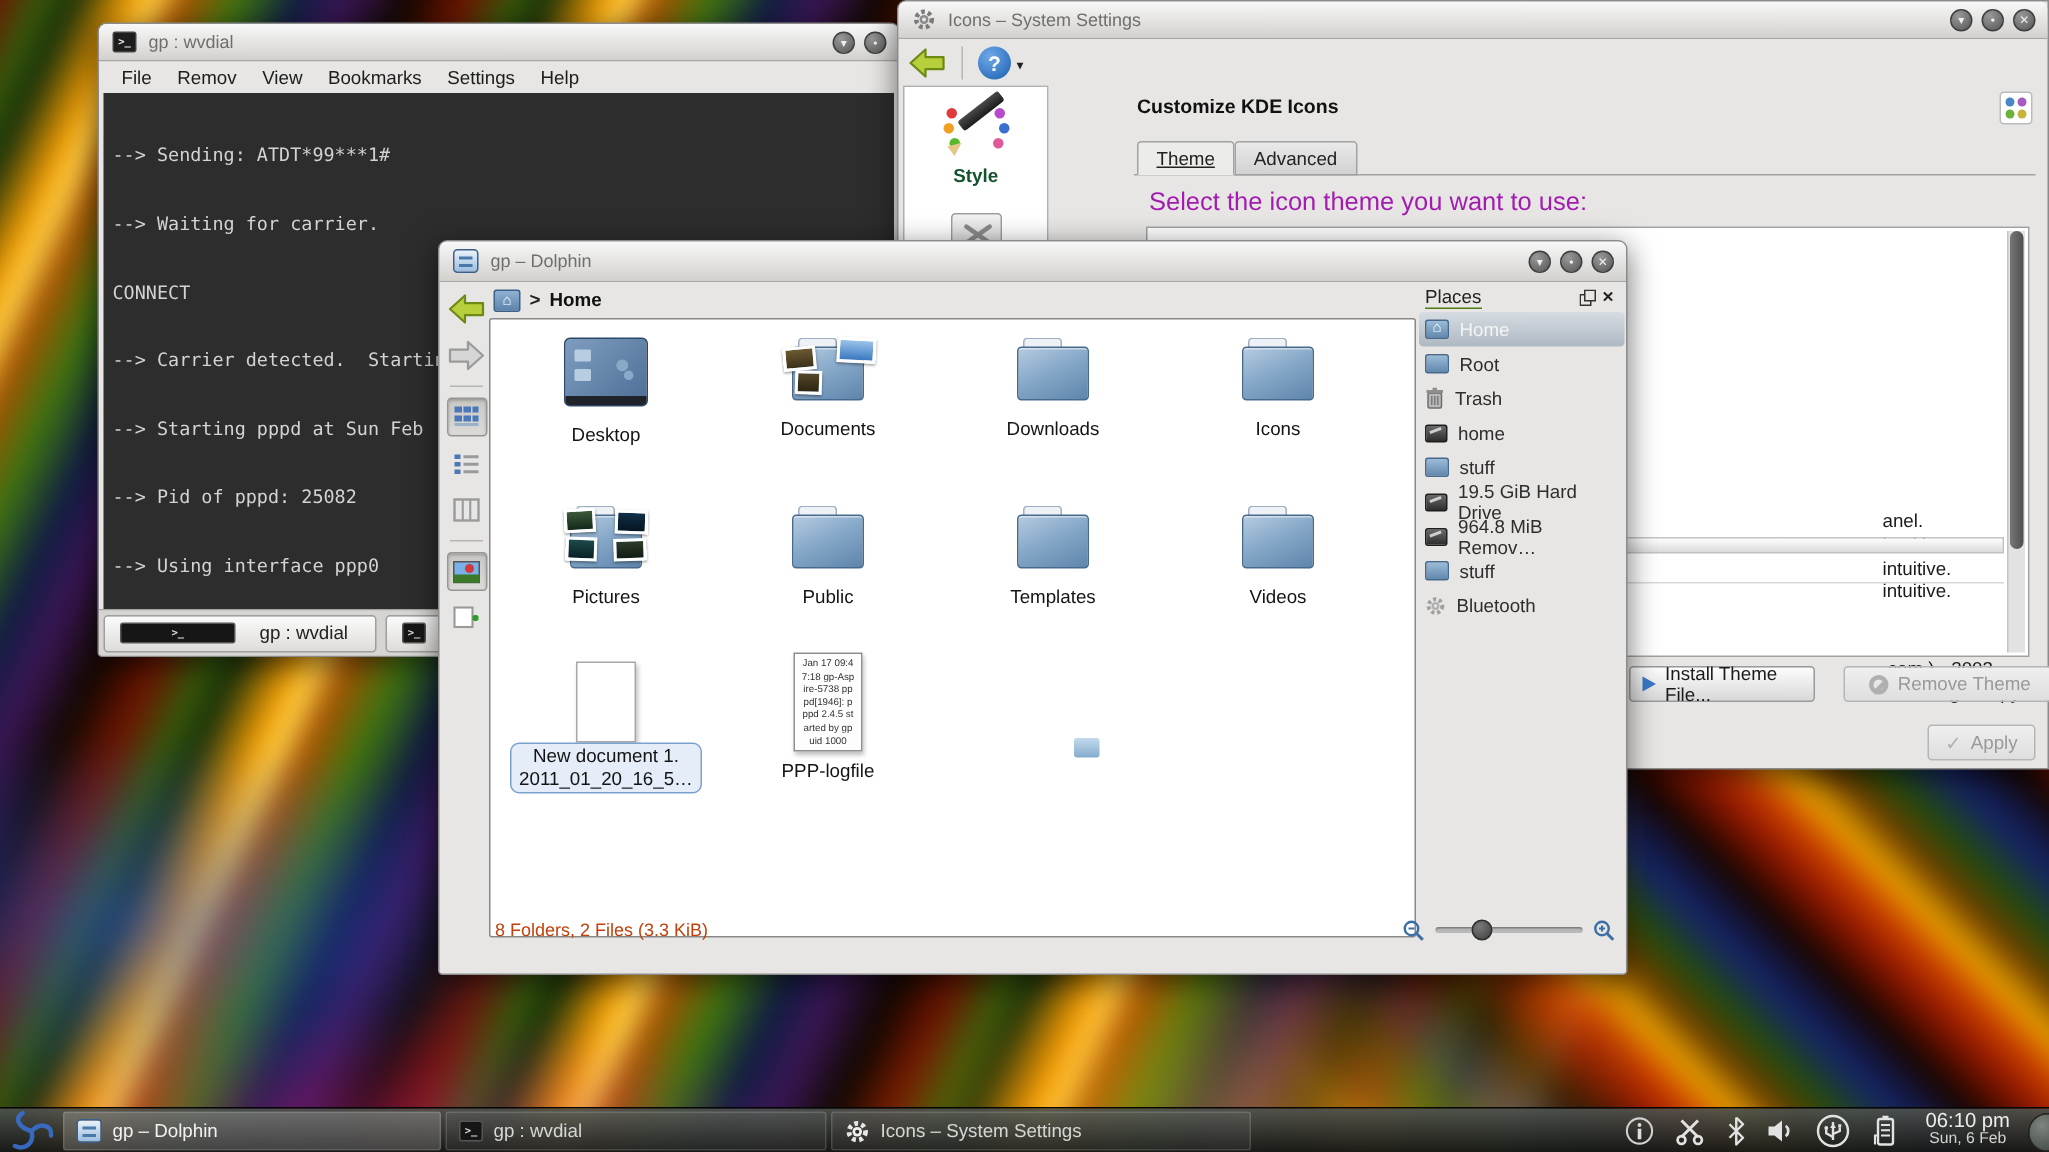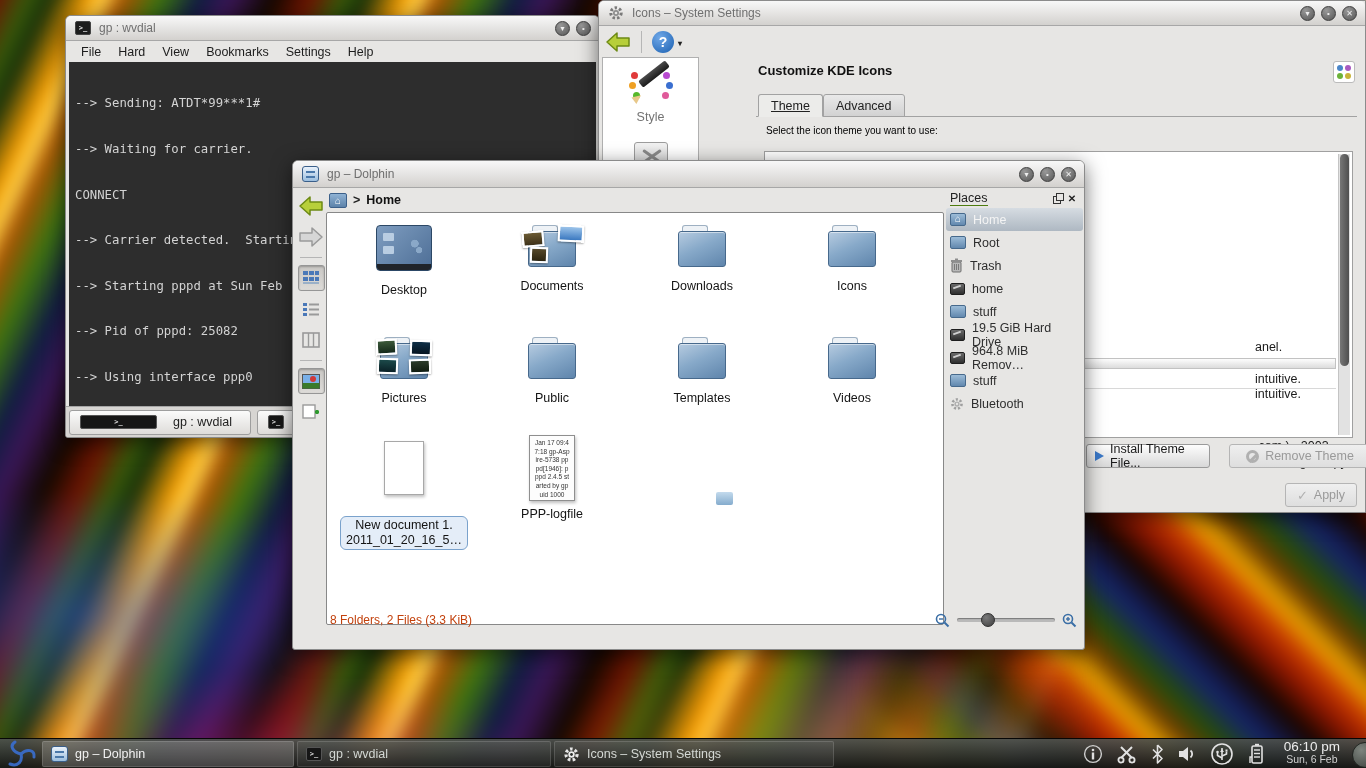--- a/index.html
+++ b/index.html
@@ -58,41 +58,41 @@
   #syss .toolbar{position:absolute;left:0;right:0;top:25px;height:31px;display:flex;align-items:center;
         gap:10px;padding-left:6px;}
   .vsep{width:1px;height:22px;background:#b6b6b6;}
   .helpbtn{position:relative;width:22px;height:22px;border-radius:50%;
         background:radial-gradient(circle at 35% 30%,#6fa8e8,#1a5fb0);color:#fff;
         font:bold 14px/22px "Liberation Sans",sans-serif;text-align:center;}
   .helpcaret{position:absolute;right:-8px;bottom:-2px;font-size:8px;color:#222;}
   #syss .sidebar{position:absolute;left:3px;top:56px;width:97px;bottom:3px;background:#fff;
         border:1px solid #b0b0b0;}
   .side-item{display:flex;flex-direction:column;align-items:center;padding-top:8px;}
-  .side-label{font-size:12.5px;font-weight:normal;color:#737373;margin-top:4px;}
+  .side-label{font-size:12.5px;font-weight:bold;color:#14532d;margin-top:4px;}
   .style-ic{position:relative;width:44px;height:40px;}
   .style-ic .pencil{position:absolute;left:8px;top:4px;width:34px;height:8px;background:linear-gradient(#4a4a4a,#1c1c1c);
         transform:rotate(-38deg);border-radius:2px;}
   .style-ic .tip{position:absolute;left:4px;top:28px;width:0;height:0;border-left:9px solid #e8c88a;
         border-top:4px solid transparent;border-bottom:4px solid transparent;transform:rotate(-38deg);}
   .dot{position:absolute;width:7px;height:7px;border-radius:50%;}
   .tool-ic{width:34px;height:28px;margin-top:10px;background:linear-gradient(#f2f2f2,#cfcfcf);
         border:1px solid #9c9c9c;border-radius:3px;position:relative;}
   .tool-ic:before,.tool-ic:after{content:"";position:absolute;left:6px;top:12px;width:22px;height:3px;background:#8a8a8a;border-radius:2px;}
   .tool-ic:before{transform:rotate(35deg);} .tool-ic:after{transform:rotate(-35deg);}
   #syss .heading{position:absolute;left:159px;top:62px;font-size:13px;font-weight:bold;color:#111;}
   .module-ic{position:absolute;right:10px;top:60px;width:22px;height:22px;background:#fff;border:1px solid #bbb;
         border-radius:3px;display:grid;grid-template-columns:1fr 1fr;place-items:center;padding:2px;}
   .module-ic i{width:6px;height:6px;border-radius:50%;}
   .tabs{position:absolute;left:159px;top:93px;display:flex;}
   .tab{height:23px;padding:0 12px;font-size:12.5px;color:#222;border:1px solid #a2a2a2;
         background:linear-gradient(#e9e9e9,#d2d2d2);display:flex;align-items:center;border-radius:3px 3px 0 0;}
   .tab.active{background:#ececea;border-bottom:1px solid #ececea;z-index:2;text-decoration:underline;}
   .tabframe{position:absolute;left:157px;right:8px;top:115px;bottom:8px;border-top:1px solid #a2a2a2;}
-  #syss .instruction{position:absolute;left:167px;top:124px;font-size:10px;color:#000000;}
+  #syss .instruction{position:absolute;left:167px;top:124px;font-size:17px;color:#a21caf;}
   .listbox{position:absolute;left:165px;top:150px;right:12px;height:287px;background:#fff;border:1px solid #a0a0a0;}
   .lb-line{position:absolute;font-size:12.5px;color:#1a1a1a;left:490px;margin-top:39px;}
   .lb-sel{position:absolute;left:2px;right:16px;top:206px;height:11px;
         background:linear-gradient(#fdfdfd,#dcdcdc);border:1px solid #c2c2c2;}
   .lb-split{position:absolute;left:2px;right:16px;top:236px;height:1px;background:#d8d8d8;}
   .sbar{position:absolute;right:2px;top:2px;width:12px;bottom:2px;background:#e2e2e2;border-left:1px solid #c4c4c4;}
   .sthumb{position:absolute;left:1px;right:1px;top:0;height:212px;background:linear-gradient(90deg,#777,#4f4f4f);border-radius:5px;}
   .kbtn{position:absolute;height:24px;display:flex;align-items:center;gap:6px;justify-content:center;
         background:linear-gradient(#fdfdfd,#d8d8d8);border:1px solid #9a9a9a;border-radius:3px;
         font-size:12.5px;color:#1a1a1a;padding:0 8px;}
@@ -136,21 +136,21 @@
   .photo{position:absolute;border:2px solid #fff;box-shadow:0 1px 2px rgba(0,0,0,.4);}
   .desktop-ic{position:relative;width:56px;height:46px;border-radius:4px;border:1px solid #2c4866;
         background:radial-gradient(circle at 70% 40%, #8aa8c8 8%, transparent 9%),
                    radial-gradient(circle at 78% 55%, #8aa8c8 6%, transparent 7%),
                    linear-gradient(135deg,#7e9dc0,#4d6e96);}
   .desktop-ic:before{content:"";position:absolute;left:6px;top:7px;width:11px;height:8px;background:#b9cde2;border-radius:1px;box-shadow:0 13px 0 #b9cde2;}
   .desktop-ic:after{content:"";position:absolute;left:0;right:0;bottom:0;height:6px;background:#20242a;border-radius:0 0 3px 3px;}
   .page{width:40px;height:54px;background:#fff;border:1px solid #a8a8a8;box-shadow:1px 2px 3px rgba(0,0,0,.25);}
   .logpage{width:46px;height:66px;background:#fdfdfd;border:1px solid #8f8f8f;box-shadow:1px 2px 3px rgba(0,0,0,.25);
         font-size:6.5px;line-height:8.6px;color:#333;text-align:center;padding-top:3px;overflow:hidden;}
-  .sel-label{margin-top:21px;text-align:center;font-size:12.5px;color:#141414;background:#e4edf8;
+  .sel-label{margin-top:0;text-align:center;font-size:12.5px;color:#141414;background:#e4edf8;
         border:1px solid #7aa2cc;border-radius:6px;padding:1px 5px;line-height:15px;}
   .artifact{position:absolute;width:17px;height:13px;border-radius:2px;opacity:.85;
         background:linear-gradient(#b9d4ea,#6f9dc4);}
   
   .places{position:absolute;left:653px;top:27px;width:137px;bottom:3px;}
   .pl-head{display:flex;align-items:center;height:20px;padding:0 4px;}
   .pl-title{font-size:12.5px;color:#222;border-bottom:1px solid #4d7c0f;flex:0 0 auto;}
   .pl-sp{flex:1;}
   .pl-btn{width:14px;height:14px;display:flex;align-items:center;justify-content:center;color:#222;font-size:10px;}
   .pl-item{display:flex;align-items:center;gap:7px;height:23px;padding:0 4px;font-size:12.5px;color:#2e2e2e;}
@@ -193,21 +193,21 @@
     <div class="tbar">
       <span class="term-appicon">&gt;_</span>
       <span>gp : wvdial</span>
     </div>
     <div class="wbtns">
       <span class="wbtn">▾</span>
       <span class="wbtn">•</span>
     </div>
     <div class="menubar">
       <span>File</span>
-      <span>Hard</span>
+      <span>Remov</span>
       <span>View</span>
       <span>Bookmarks</span>
       <span>Settings</span>
       <span>Help</span>
     </div>
     <div class="body">
       <div>--&gt; Sending: ATDT*99***1#</div>
       <div>--&gt; Waiting for carrier.</div>
       <div>CONNECT</div>
       <div>--&gt; Carrier detected.  Starting PPP immediately.</div>

